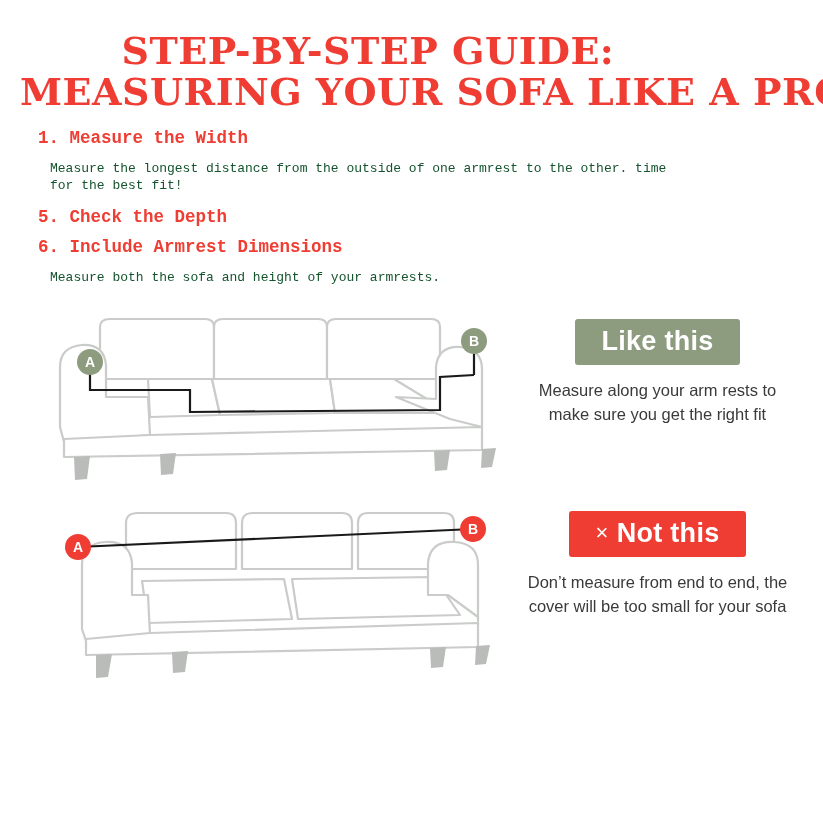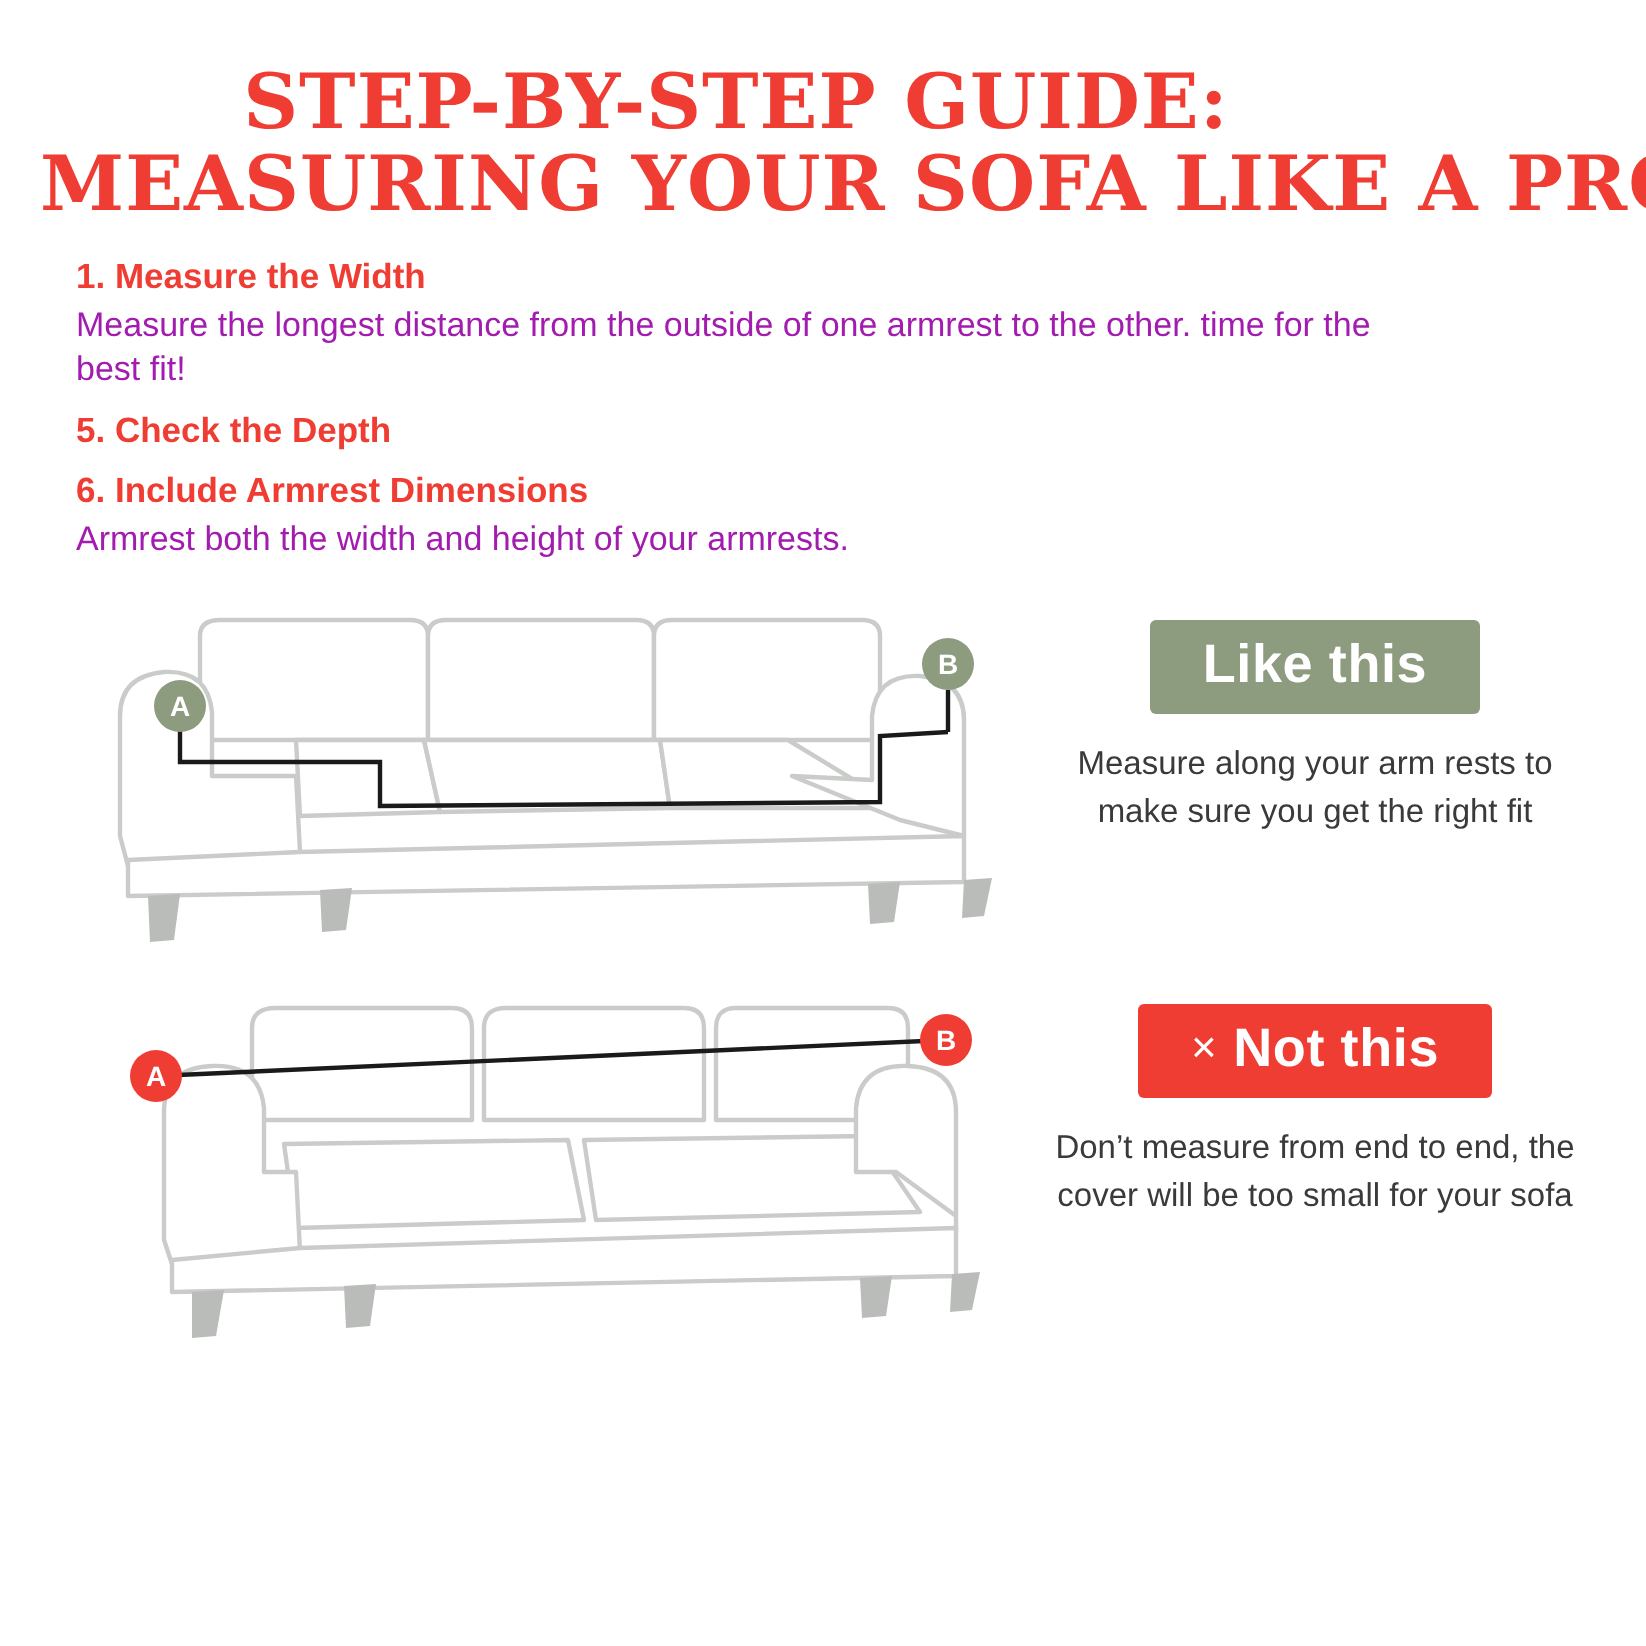--- a/index.html
+++ b/index.html
@@ -37,36 +37,37 @@
   .title-line-1 {
     font-size: 38px;
   }
   .title-line-2 {
     font-size: 38px;
   }
 
   
   .steps {
     padding: 16px 38px 0 38px;
+    font-family: Liberation Mono, monospace;
   }
   .step {
     margin-bottom: 9px;
   }
   .step-heading {
     color: #ef3d33;
     font-size: 17.5px;
     font-weight: bold;
     margin: 0 0 3px 0;
     line-height: 1.2;
   }
   .step-text {
-    color: #a21caf;
-    font-size: 17px;
+    color: #14532d;
+    font-size: 13px;
     line-height: 1.3;
-    margin: 0;
+    margin: 12px;
   }
 
   
   .illus-area {
     position: relative;
     margin-top: 8px;
     height: 390px;
   }
   .sofa-panel {
     position: absolute;
@@ -129,21 +130,21 @@
     </div>
 
     <div class="step">
       <p class="step-heading">5. Check the Depth</p>
     </div>
 
 
 
     <div class="step">
       <p class="step-heading">6. Include Armrest Dimensions</p>
-      <p class="step-text">Armrest both the width and height of your armrests.</p>
+      <p class="step-text">Measure both the sofa and height of your armrests.</p>
     </div>
 
   </div>
 
   <div class="illus-area">
 
     <div class="sofa-panel sofa-top">
       <svg width="490" height="185" viewBox="0 0 490 185">
         <g fill="#ffffff" stroke="#c9ccc9" stroke-width="2.2" stroke-linejoin="round">
 

